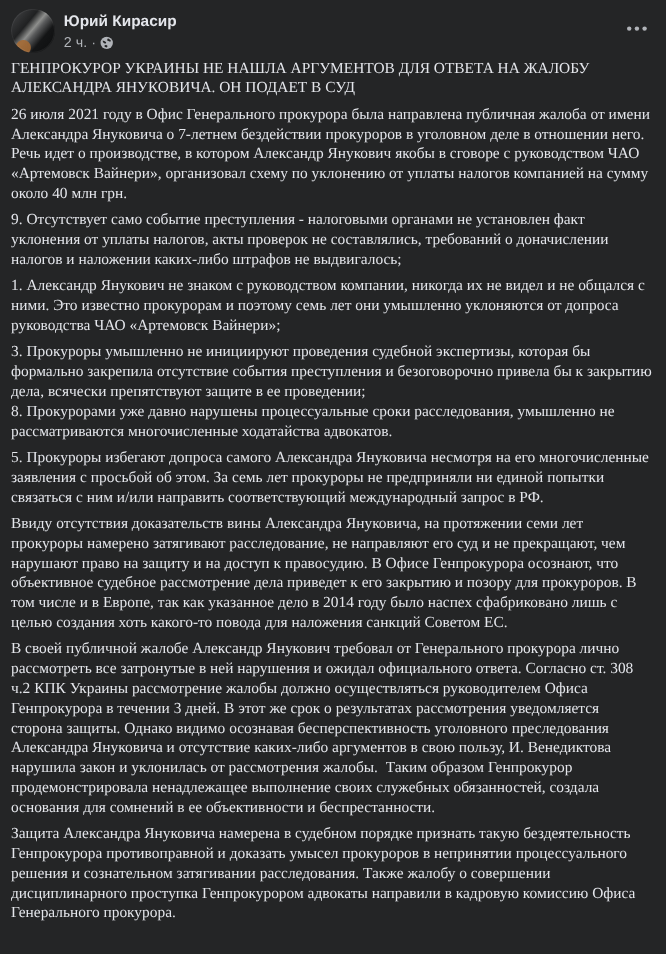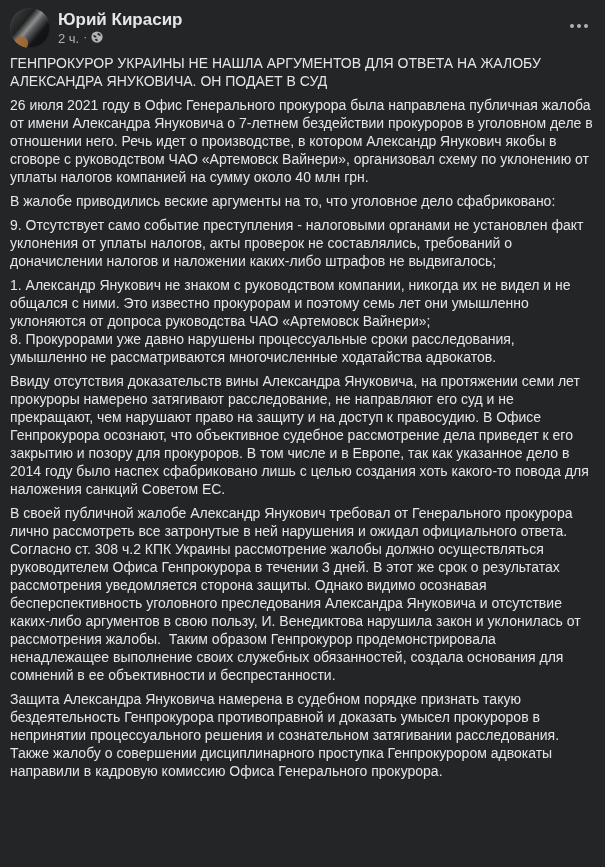--- a/index.html
+++ b/index.html
@@ -13,32 +13,32 @@
   .post-card{width:605px;height:867px;background:#242526;position:relative;}
   .header{display:flex;align-items:flex-start;padding:8px 12px 0 10px;position:relative;}
   .avatar{
     width:40px;height:40px;border-radius:50%;flex:0 0 40px;cursor:pointer;
     background:
       radial-gradient(circle at 28% 88%, rgba(164,106,52,.9) 0 14%, rgba(164,106,52,0) 16%),
       linear-gradient(130deg, #47484a 0%, #202122 35%, #8e8f8d 48%, #5a5b5c 55%, #141516 70%, #0c0d0e 100%);
     box-shadow:inset 0 0 0 1px rgba(255,255,255,.06);
   }
   .hdr-text{margin-left:8px;flex:1;min-width:0;padding-top:2px;}
-  .author{font-size:17px;font-weight:700;line-height:19px;color:#e4e6eb;cursor:pointer;}
-  .meta{display:flex;gap:4px;font-size:13px;line-height:16px;color:#b0b3b8;margin-top:2px;}
+  .author{font-size:14px;font-weight:700;line-height:19px;color:#e4e6eb;cursor:pointer;}
+  .meta{display:flex;align-items:center;gap:4px;font-size:13px;line-height:16px;color:#b0b3b8;margin-top:2px;}
   .meta .dot-sep{font-size:12px;line-height:12px;}
   .globe{width:12px;height:12px;display:inline-block;}
   .menu-btn{
     position:absolute;top:12px;right:12px;width:28px;height:28px;
     display:flex;align-items:center;justify-content:center;gap:3px;
     border-radius:50%;cursor:pointer;background:transparent;border:none;padding:0;
   }
   .menu-btn i{width:4px;height:4px;border-radius:50%;background:#b0b3b8;display:block;}
   .content{padding:6px 10px 0 10px;font-size:14px;line-height:18px;color:#e4e6eb;}
-  .para{margin:0;white-space:pre-wrap;}
+  .para{margin:0;white-space:pre-wrap;font-family:Liberation Serif, serif;}
   .para + .para{margin-top:6px;}
   .para.tight{margin-top:0;}
 </style>
 </head>
 <body>
 
 <div class="post-card">
 
   <div class="header">
     <div class="avatar"></div>
@@ -64,22 +64,23 @@
         <i></i>
           <i></i>
           <i></i>
       </span>
     </button>
   </div>
 
   <div class="content">
     <p class="para">ГЕНПРОКУРОР УКРАИНЫ НЕ НАШЛА АРГУМЕНТОВ ДЛЯ ОТВЕТА НА ЖАЛОБУ АЛЕКСАНДРА ЯНУКОВИЧА. ОН ПОДАЕТ В СУД</p>
     <p class="para">26 июля 2021 году в Офис Генерального прокурора была направлена публичная жалоба от имени Александра Януковича о 7-летнем бездействии прокуроров в уголовном деле в отношении него. Речь идет о производстве, в котором Александр Янукович якобы в сговоре с руководством ЧАО «Артемовск Вайнери», организовал схему по уклонению от уплаты налогов компанией на сумму около 40 млн грн.</p>
-    <p class="para">В жалобе приводились веские аргументы на то, что уголовное дело сфабриковано:</p>
     <p class="para">9. Отсутствует само событие преступления - налоговыми органами не установлен факт уклонения от уплаты налогов, акты проверок не составлялись, требований о доначислении налогов и наложении каких-либо штрафов не выдвигалось;</p>
     <p class="para">1. Александр Янукович не знаком с руководством компании, никогда их не видел и не общался с ними. Это известно прокурорам и поэтому семь лет они умышленно уклоняются от допроса руководства ЧАО «Артемовск Вайнери»;</p>
+    <p class="para">3. Прокуроры умышленно не инициируют проведения судебной экспертизы, которая бы формально закрепила отсутствие события преступления и безоговорочно привела бы к закрытию дела, всячески препятствуют защите в ее проведении;</p>
     <p class="para tight">8. Прокурорами уже давно нарушены процессуальные сроки расследования, умышленно не рассматриваются многочисленные ходатайства адвокатов.</p>
+    <p class="para">5. Прокуроры избегают допроса самого Александра Януковича несмотря на его многочисленные заявления с просьбой об этом. За семь лет прокуроры не предприняли ни единой попытки связаться с ним и/или направить соответствующий международный запрос в РФ.</p>
     <p class="para">Ввиду отсутствия доказательств вины Александра Януковича, на протяжении семи лет прокуроры намерено затягивают расследование, не направляют его суд и не прекращают, чем нарушают право на защиту и на доступ к правосудию. В Офисе Генпрокурора осознают, что объективное судебное рассмотрение дела приведет к его закрытию и позору для прокуроров. В том числе и в Европе, так как указанное дело в 2014 году было наспех сфабриковано лишь с целью создания хоть какого-то повода для наложения санкций Советом ЕС.</p>
     <p class="para">В своей публичной жалобе Александр Янукович требовал от Генерального прокурора лично рассмотреть все затронутые в ней нарушения и ожидал официального ответа. Согласно ст. 308 ч.2 КПК Украины рассмотрение жалобы должно осуществляться руководителем Офиса Генпрокурора в течении 3 дней. В этот же срок о результатах рассмотрения уведомляется сторона защиты. Однако видимо осознавая бесперспективность уголовного преследования Александра Януковича и отсутствие каких-либо аргументов в свою пользу, И. Венедиктова нарушила закон и уклонилась от рассмотрения жалобы.  Таким образом Генпрокурор продемонстрировала ненадлежащее выполнение своих служебных обязанностей, создала основания для сомнений в ее объективности и беспрестанности.</p>
     <p class="para">Защита Александра Януковича намерена в судебном порядке признать такую бездеятельность Генпрокурора противоправной и доказать умысел прокуроров в непринятии процессуального решения и сознательном затягивании расследования. Также жалобу о совершении дисциплинарного проступка Генпрокурором адвокаты направили в кадровую комиссию Офиса Генерального прокурора.</p>
   </div>
 
 </div>
 
 </body></html>

